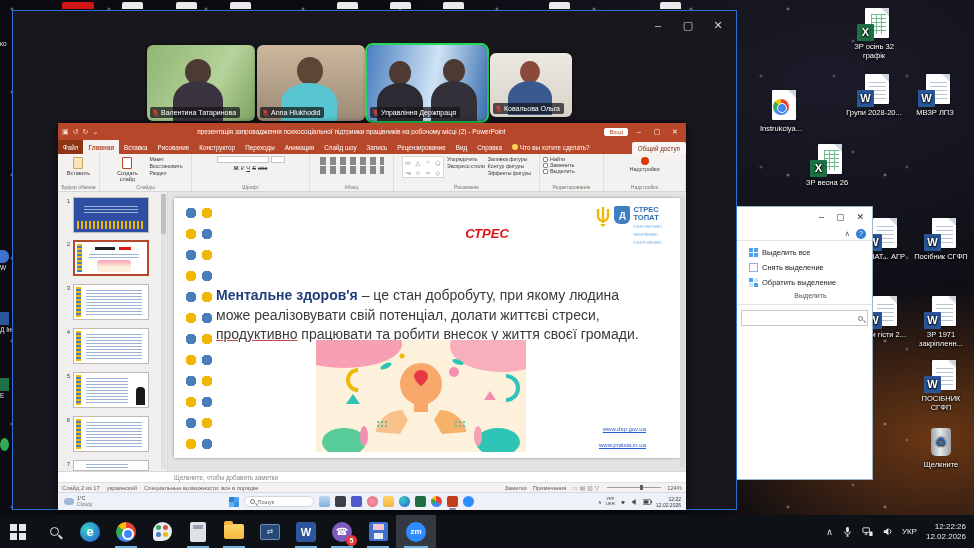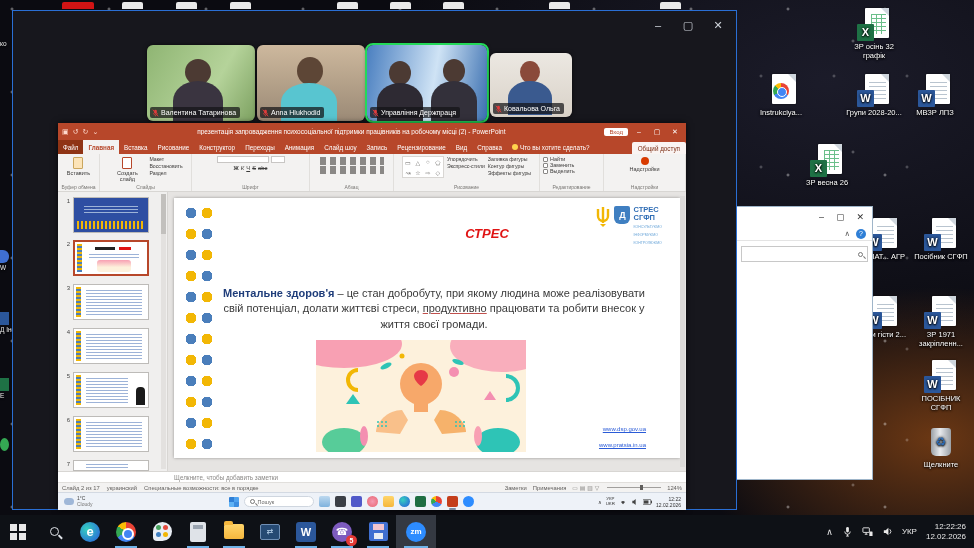--- a/index.html
+++ b/index.html
@@ -112,21 +112,21 @@
       background-image:
        radial-gradient(circle 5.5px at 9px 11px,#4a7ebb 98%,transparent),
        radial-gradient(circle 5.5px at 25px 11px,#f2b705 98%,transparent),
        radial-gradient(circle 5.5px at 9px 32px,#f2b705 98%,transparent),
        radial-gradient(circle 5.5px at 25px 32px,#4a7ebb 98%,transparent);
       background-size:34px 42px;}
   .sl-title{position:absolute;left:120px;top:16px;width:160px;text-align:center;font-size:22px;font-weight:bold;
       letter-spacing:1px;color:#111;}
   .sl-stress{position:absolute;left:268px;top:28px;width:90px;text-align:center;font-size:13px;font-weight:bold;
       font-style:italic;color:#e01414;}
-  .sl-body{position:absolute;left:42px;top:88px;width:436px;text-align:center;font-size:11px;line-height:1.4;color:#3a3a3a;}
+  .sl-body{position:absolute;left:42px;top:88px;width:436px;text-align:left;font-size:14px;line-height:1.4;color:#3a3a3a;}
   .sl-body .lead{color:#1f3d7a;font-weight:bold;}
   .sl-body .u{text-decoration:underline;text-decoration-color:#c0504d;}
   .sl-link{position:absolute;right:34px;width:120px;text-align:right;font-size:6px;color:#2a5bd7;text-decoration:underline;}
   .logo{position:absolute;right:18px;top:8px;display:flex;gap:3px;align-items:flex-start;}
   .logo .txt{font-size:7.5px;font-weight:bold;color:#2f6db5;line-height:1.05;}
   .logo .sub{font-size:3.5px;color:#6aa5d8;font-weight:normal;line-height:1.2;}
   .dshield{width:16px;height:18px;background:#3f7fc1;border-radius:2px 2px 6px 6px;color:#fff;font-weight:bold;
       font-size:9px;display:flex;align-items:center;justify-content:center;}
   #ppt-notes{position:absolute;left:0;top:348px;right:0;height:11px;background:#fff;border-top:1px solid #d8d6d3;
       font-size:6.3px;color:#8a8886;display:flex;align-items:center;padding-left:116px;}
@@ -247,21 +247,21 @@
 
 <div class="di" style="left:845px;top:8px;">
   <div class="glyph">
       <div class="doc">
         <div class="excel-grid"></div>
       </div>
       <div class="badge-x">X</div>
     </div>
   <div class="lab">ЗР осінь 32 графік</div>
 </div>
-<div class="di" style="left:752px;top:74px;">
+<div class="di" style="left:752px;top:90px;">
   <div class="glyph">
       <div class="doc"></div>
       <div class="chrome-ball"></div>
     </div>
   <div class="lab">Instrukciya...</div>
 </div>
 <div class="di" style="left:845px;top:74px;">
   <div class="glyph">
       <div class="doc">
         <div class="lines"></div>
@@ -344,20 +344,35 @@
 
 <div id="explorer" class="abs">
   <div class="tbar">
     <span>–</span>
     <span>▢</span>
     <span>✕</span>
   </div>
   <div class="helprow">
     <span>∧</span>
     <span class="qmark">?</span>
+  </div>
+  <div class="selgroup">
+    <div class="selitem">
+      <span class="grid-ic"></span>
+      <span>Выделить все</span>
+    </div>
+    <div class="selitem">
+      <span class="grid-ic empty"></span>
+      <span>Снять выделение</span>
+    </div>
+    <div class="selitem">
+      <span class="grid-ic half"></span>
+      <span>Обратить выделение</span>
+    </div>
+    <div class="selcap">Выделить</div>
   </div>
   <div class="exsearch">
       <span class="mag"></span>
     </div>
 </div>
 
 <div id="zoomwin" class="abs">
   <span class="zctl" style="right:66px;">–</span>
   <span class="zctl" style="right:36px;">▢</span>
   <span class="zctl" style="right:6px;">✕</span>
@@ -600,21 +615,21 @@
           <div class="sl-dots"></div>
           <div class="sl-stress">СТРЕС</div>
           <div class="logo">
             <svg width="16" height="22" viewBox="0 0 16 22">
               <path d="M8 1v16M3 3v7a5 5 0 0 0 10 0V3" stroke="#f2b705" stroke-width="2.4" fill="none"></path>
               <path d="M5 18l3 3 3-3z" fill="#f2b705"></path>
             </svg>
             <span class="dshield">Д</span>
             <span class="txt">
               <span>СТРЕС</span><br>
-              <span>СГФП</span>
+              <span>ТОПАТ</span>
               <span class="sub"><br><span>КОНСУЛЬТУЄМО</span><br><span>ІНФОРМУЄМО</span><br><span>КОНТРОЛЮЄМО</span></span>
             </span>
           </div>
           <div class="sl-body">
             <span class="lead">Ментальне здоров'я</span><span> – це стан добробуту, при якому людина може реалізовувати свій потенціал, долати життєві стреси, </span><span class="u">продуктивно</span><span> працювати та робити внесок у життя своєї громади.</span>
           </div>
           <svg style="position:absolute;left:142px;top:142px;" width="210" height="112" viewBox="0 0 210 112">
             <rect width="210" height="112" fill="#fdf1dc"></rect>
             <ellipse cx="28" cy="4" rx="58" ry="24" fill="#f8a0b3"></ellipse>
             <ellipse cx="186" cy="6" rx="52" ry="26" fill="#f9aebc"></ellipse>

